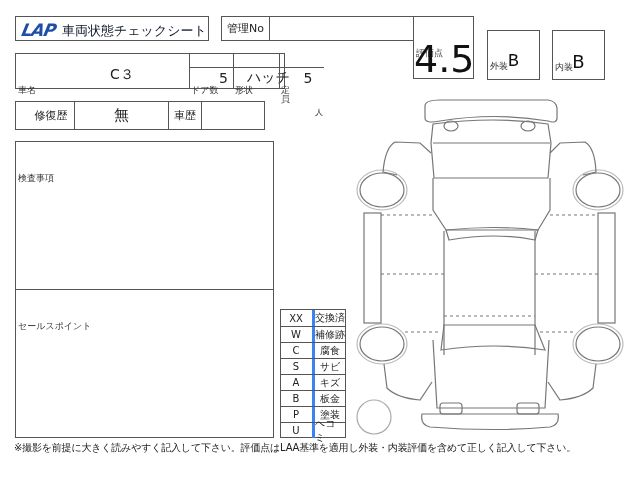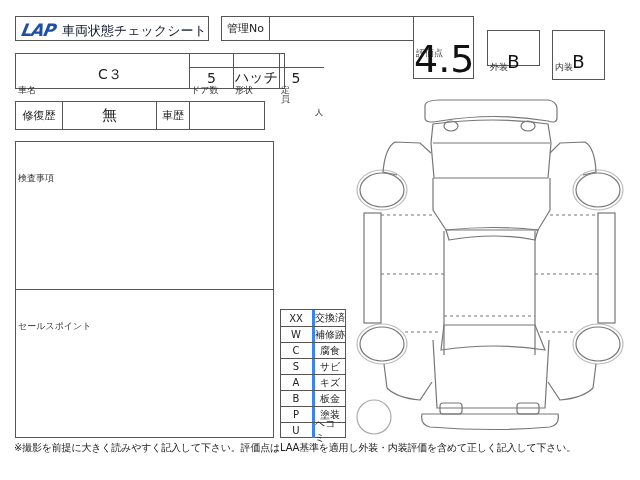--- a/index.html
+++ b/index.html
@@ -1,38 +1,38 @@
 <!DOCTYPE html>
 <html><head>
 <meta charset="utf-8">
 <style>
   html, body { margin:0; padding:0; background:#ffffff; }
   body { width:640px; height:480px; position:relative; overflow:hidden;
          font-family:"DejaVu Sans", sans-serif; color:#222; }
   .box { position:absolute; border:1px solid #555; box-sizing:border-box; background:#fff; }
   .lbl { position:absolute; font-size:9px; color:#333; line-height:1;margin-top:30px; }
-  .cell { position:absolute; box-sizing:border-box; display:flex; align-items:center; justify-content:center; }
+  .cell { position:absolute; box-sizing:border-box; display:flex; align-items:center; justify-content:center;margin-left:12px; }
   .vline { position:absolute; width:1px; background:#555; }
   .hline { position:absolute; height:1px; background:#555; }
 
   
   #title-box { left:15px; top:16px; width:194px; height:25px; }
   #logo { position:absolute; left:6px; top:3px; font-family:"DejaVu Sans", sans-serif; font-weight:bold; font-style:italic;
           color:#1d4fa8; font-size:17px; letter-spacing:-1px; transform:skewX(-12deg); }
   #title-text { position:absolute; left:46px; top:5px; font-size:13px; color:#0f172a; }
 
   #mgmt-box { left:221px; top:16px; width:204px; height:25px; }
   #mgmt-label { position:absolute; left:0; top:0; width:47px; height:23px; border-right:1px solid #555;
                 display:flex; align-items:center; justify-content:center; font-size:11px; }
   #mgmt-value { position:absolute; left:48px; top:0; right:0; height:23px; display:flex; align-items:center;
                 justify-content:center; font-size:11px; }
 
   #score-box { left:413px; top:16px; width:61px; height:63px; }
   #score-value { position:absolute; left:0; right:0; top:20px; text-align:right; font-size:38px; color:#111; }
-  #ext-box { left:487px; top:30px; width:53px; height:36px; }
+  #ext-box { left:487px; top:30px; width:53px; height:50px;font-family:Liberation Mono, monospace; }
   #int-box { left:552px; top:30px; width:53px; height:50px; }
   .grade { position:absolute; left:0; right:0; top:20px; text-align:center; font-size:18px; color:#111; }
 
   
   #car-row { left:15px; top:53px; width:270px; height:36px; }
   .row-val { font-size:14px; color:#222; }
 
   
   #repair-row { left:15px; top:101px; width:250px; height:29px; }
 

